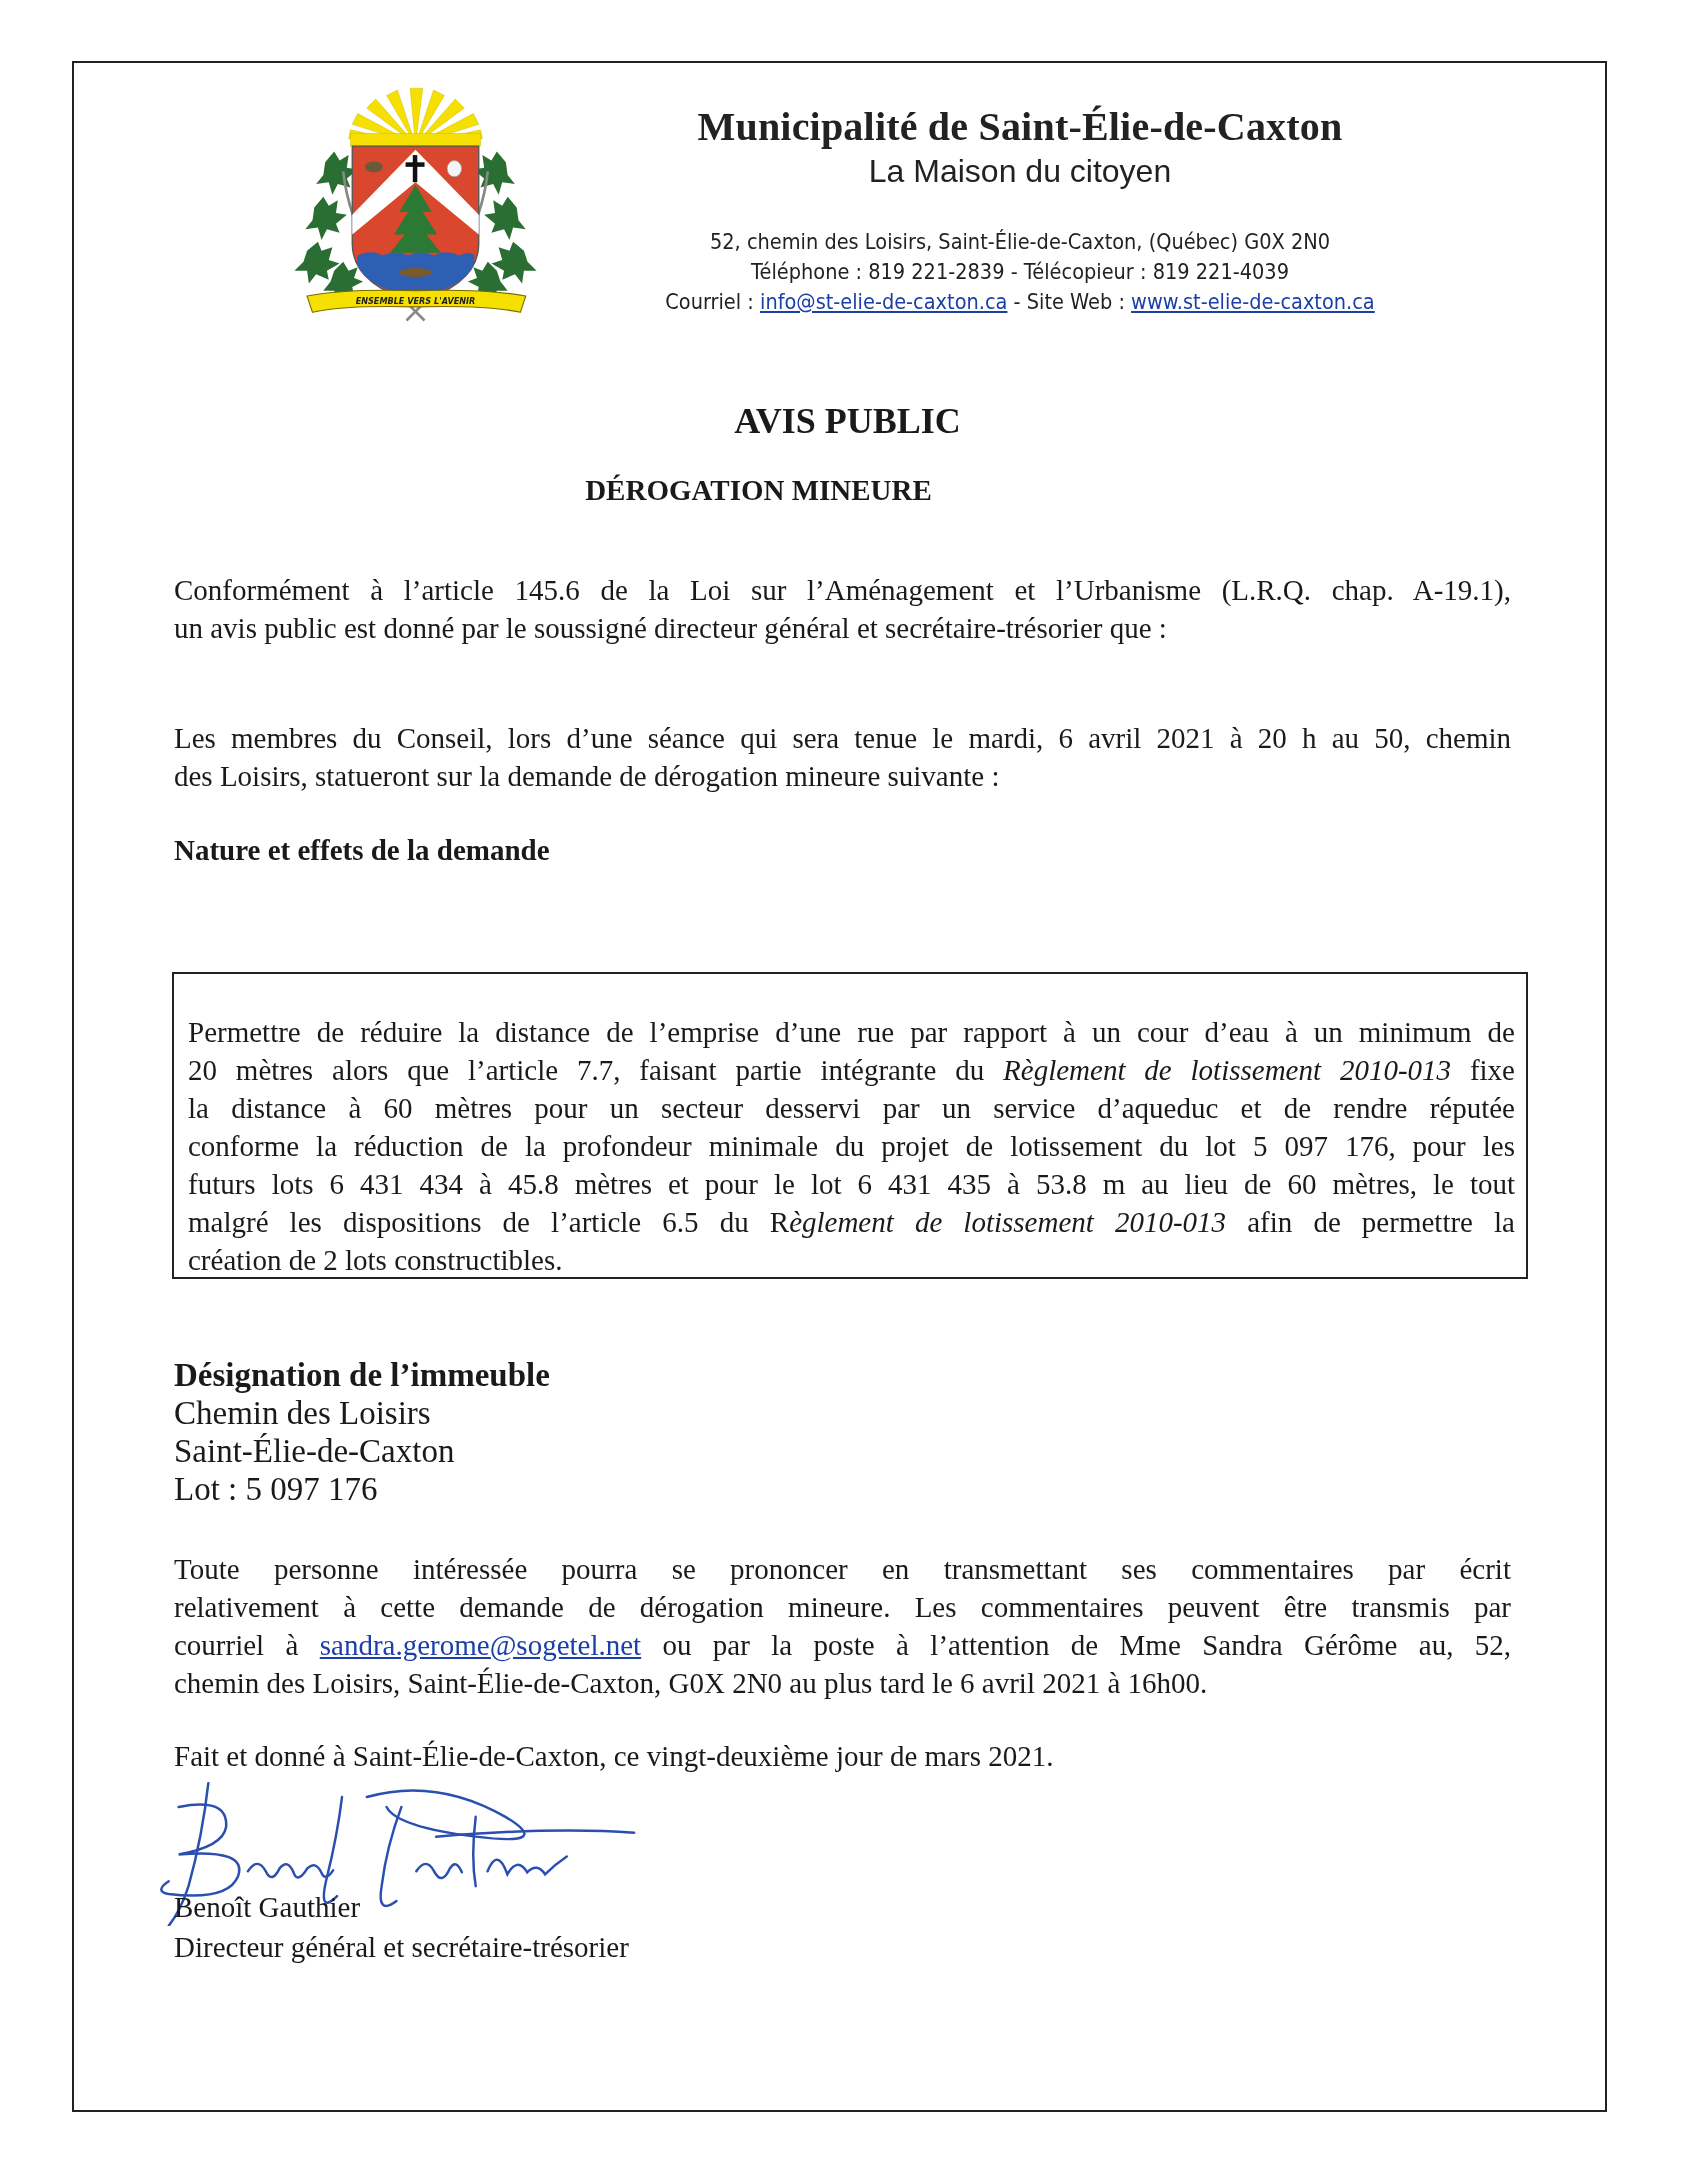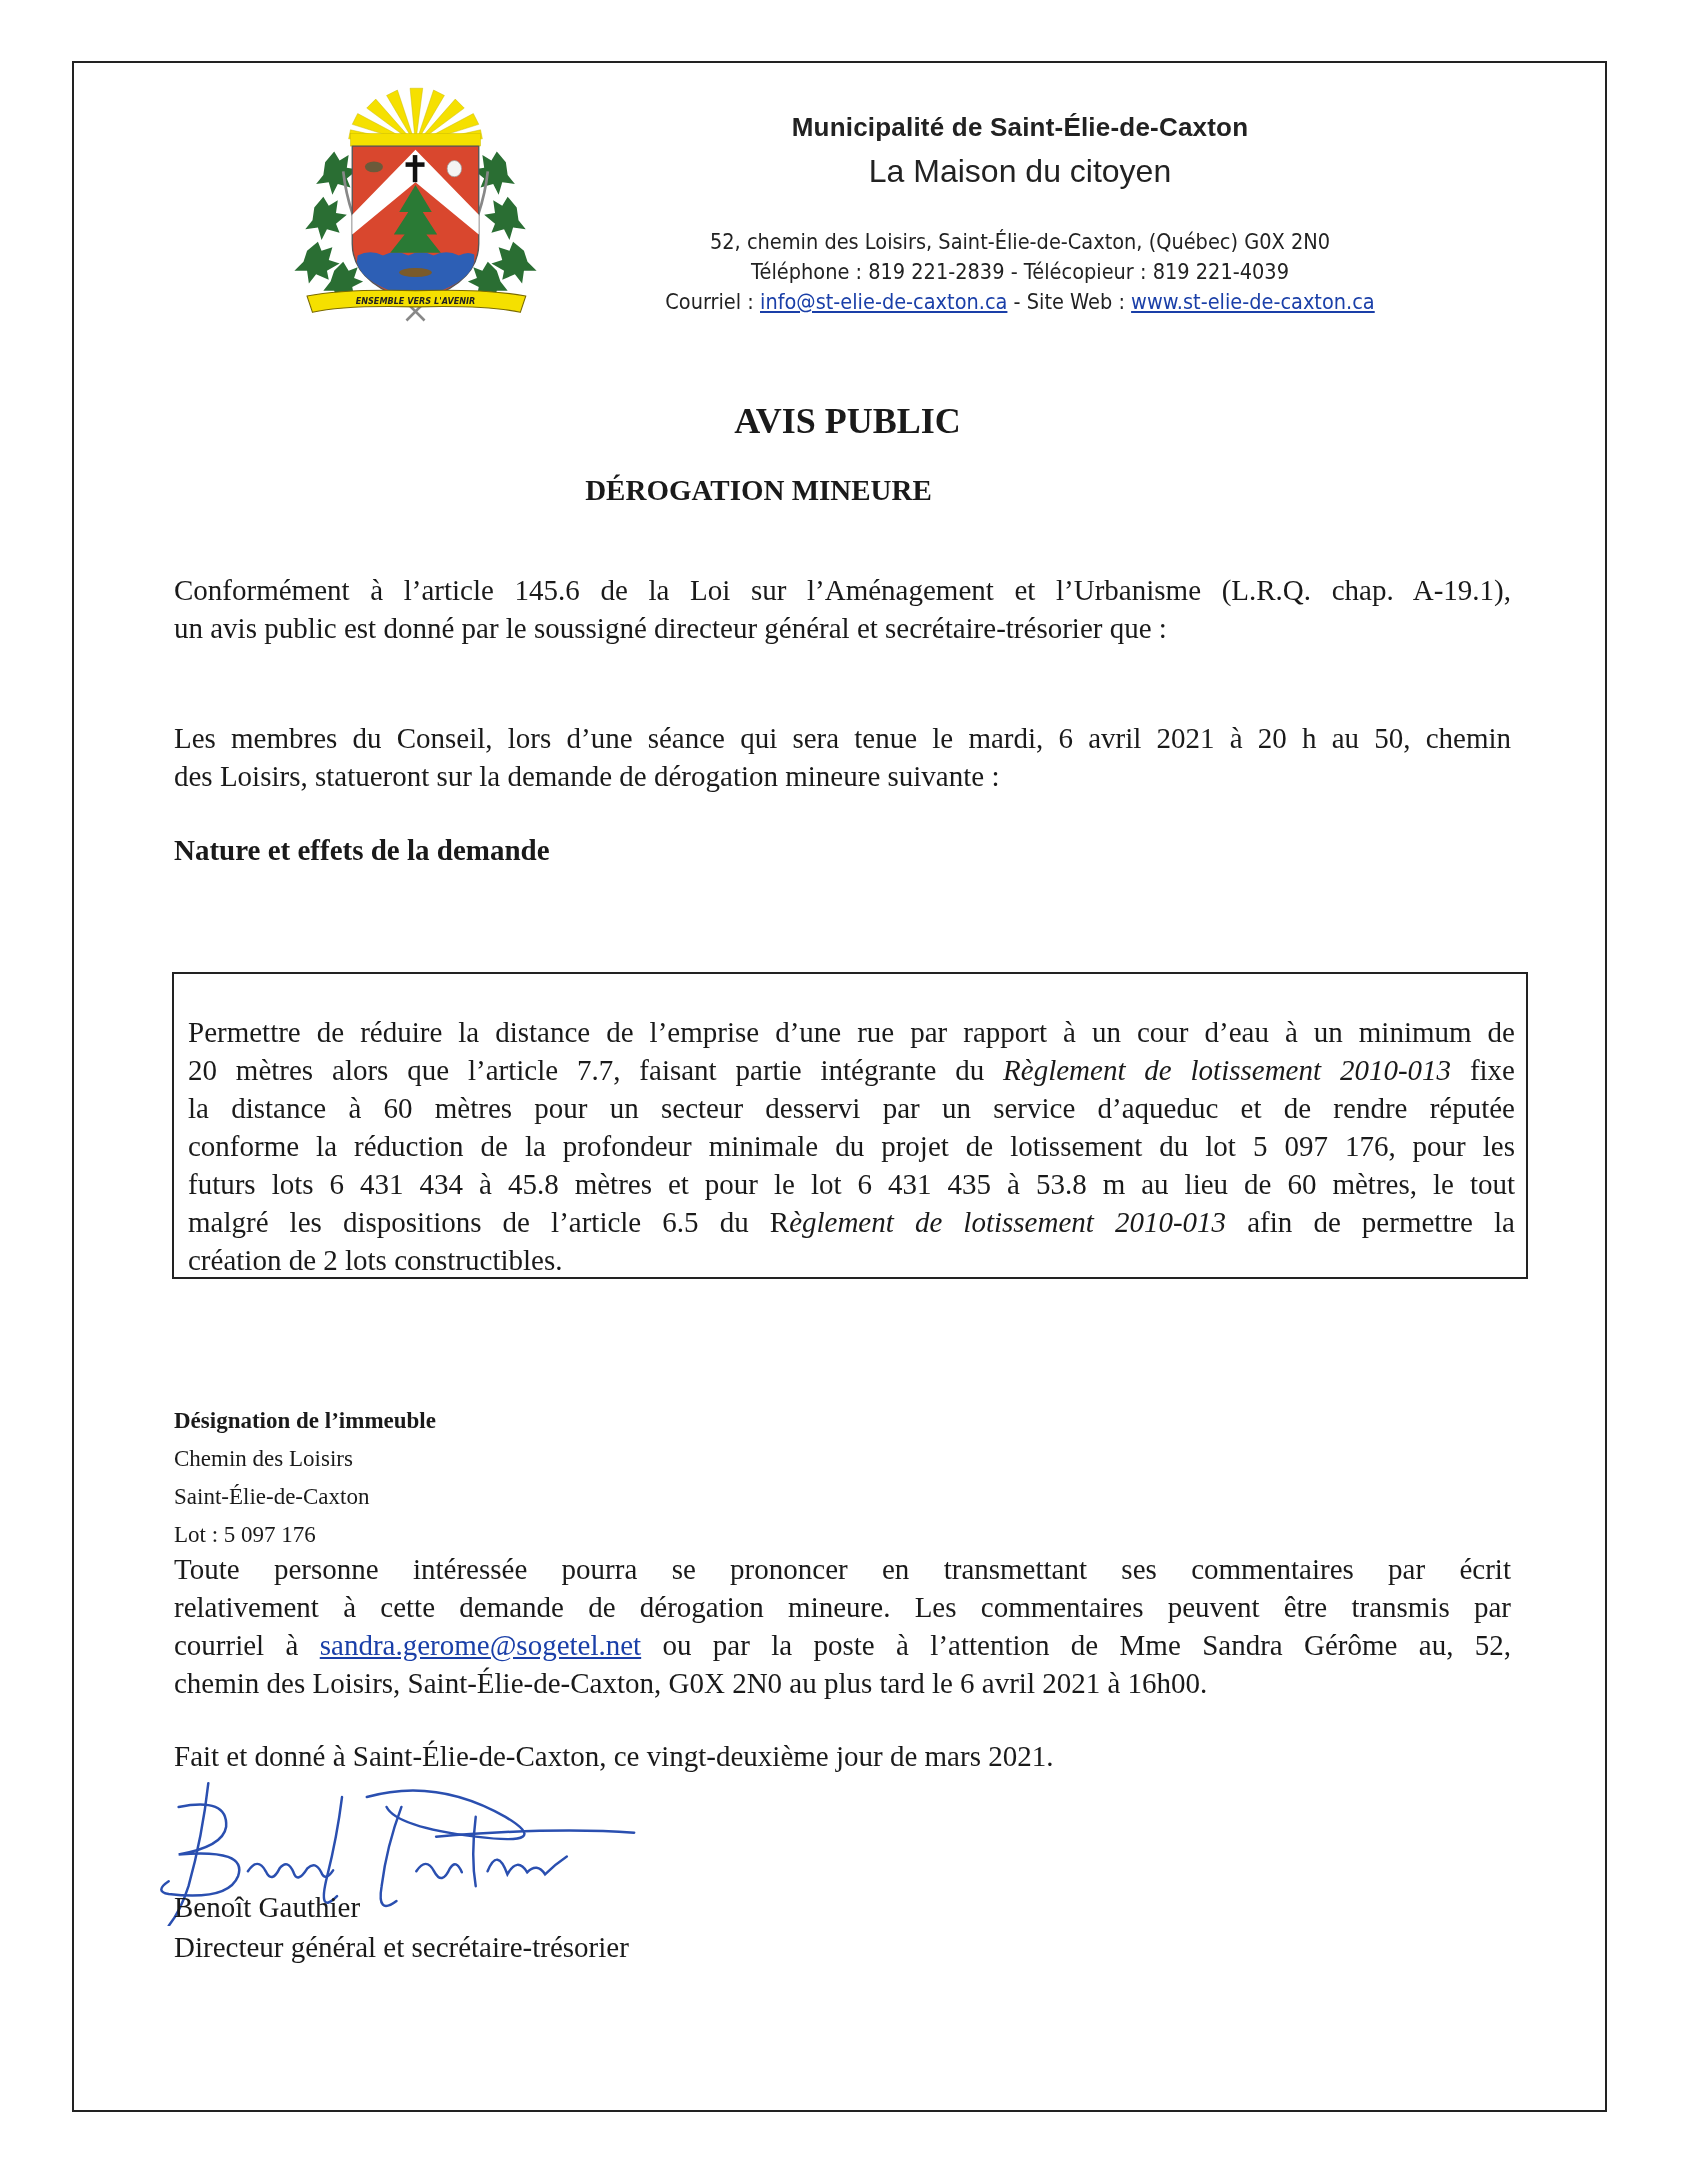--- a/index.html
+++ b/index.html
@@ -1,35 +1,35 @@
 <!DOCTYPE html>
 <html><head>
   <meta charset="utf-8">
   <style>
     html, body { margin: 0; padding: 0; background: #ffffff; }
     body { width: 1683px; height: 2178px; position: relative; overflow: hidden; font-family: "Liberation Serif", serif; color: #1a1a1a; }
     .frame { position: absolute; left: 72px; top: 61px; width: 1535px; height: 2051px; border: 2px solid #222; box-sizing: border-box; }
     .logo { position: absolute; left: 289px; top: 81px; width: 253px; height: 253px; }
     .hdr { position: absolute; left: 604px; top: 103px; width: 832px; text-align: center; font-family: "Liberation Sans", sans-serif; }
-    .hdr-title { font-size: 26px; font-weight: bold; color: #222; letter-spacing: 0.2px; line-height: 48px; }
+    .hdr-title { font-size: 40px; font-weight: bold; color: #222; letter-spacing: 0.2px; line-height: 48px; font-family: Liberation Serif, serif; }
     .hdr-sub { font-size: 32px; color: #222; line-height: 40px; margin-top: 0px; }
     .hdr-lines { margin-top: 36px; font-size: 22px; line-height: 30px; color: #222; font-family: "DejaVu Sans", sans-serif; transform: scaleX(0.88); transform-origin: center; }
     .hdr-lines a { color: #1a3fa8; text-decoration: underline; }
     .title-main { position: absolute; left: 0; width: 1683px; top: 399px; text-align: center; font-size: 36px; font-weight: bold; line-height: 44px; padding-left: 6px; }
     .title-sub { position: absolute; left: 0; width: 1517px; top: 472px; text-align: center; font-size: 29px; font-weight: bold; line-height: 36px; }
     .para { position: absolute; left: 174px; width: 1337px; font-size: 29px; line-height: 38px; text-align: justify; }
     .para .ln { display: block; text-align: justify; text-align-last: justify; white-space: nowrap; }
     .para .ln.last { text-align-last: left; }
     .heading { position: absolute; left: 174px; font-size: 29px; font-weight: bold; line-height: 36px; }
     .box { position: absolute; left: 172px; top: 972px; width: 1356px; height: 307px; border: 2px solid #222; box-sizing: border-box; }
     .box-text { position: absolute; left: 188px; top: 1013px; width: 1327px; font-size: 29px; line-height: 38px; }
     .box-text .ln { display: block; text-align: justify; text-align-last: justify; white-space: nowrap; }
     .box-text .ln.last { text-align-last: left; }
     .box-text i { font-style: italic; }
-    .desig { position: absolute; left: 174px; top: 1356px; font-size: 23px; line-height: 38px; margin-top: 46px; }
+    .desig { position: absolute; left: 174px; top: 1356px; font-size: 33px; line-height: 38px; }
     .desig .b { font-weight: bold; }
     a.lnk { color: #1a3fa8; text-decoration: underline; }
     .sig { position: absolute; left: 139px; top: 1777px; width: 614px; height: 149px; }
     .signer { position: absolute; left: 174px; top: 1887px; font-size: 29px; line-height: 40px; }
   </style>
 </head>
 <body>
 
 <div class="frame"></div>
 

